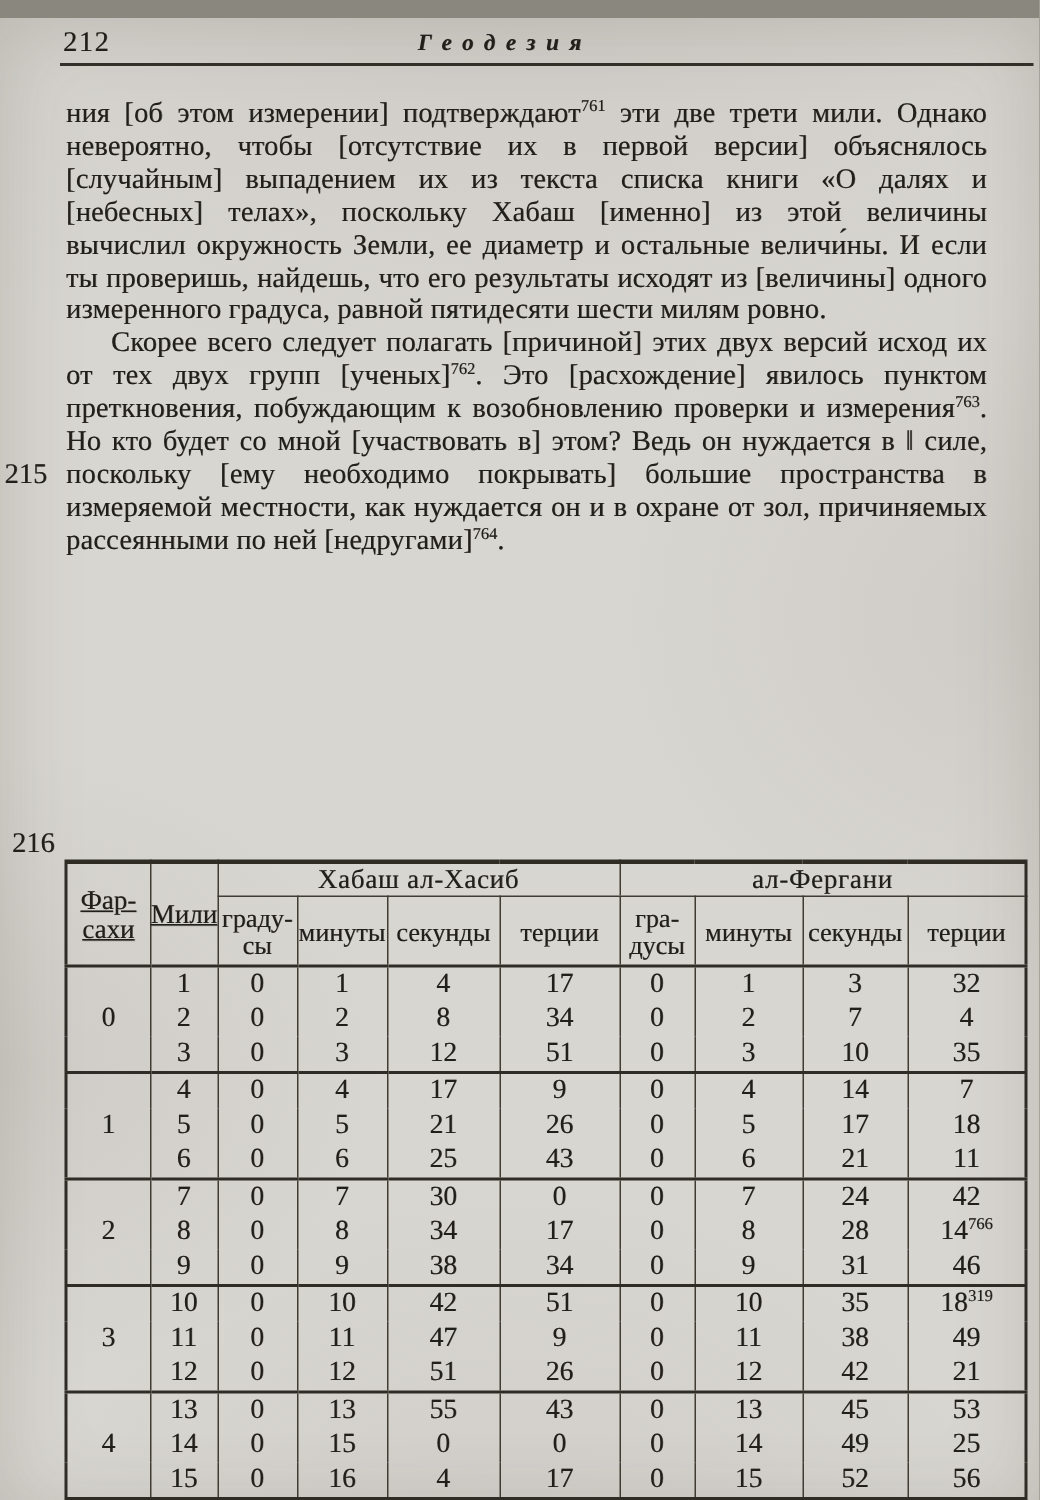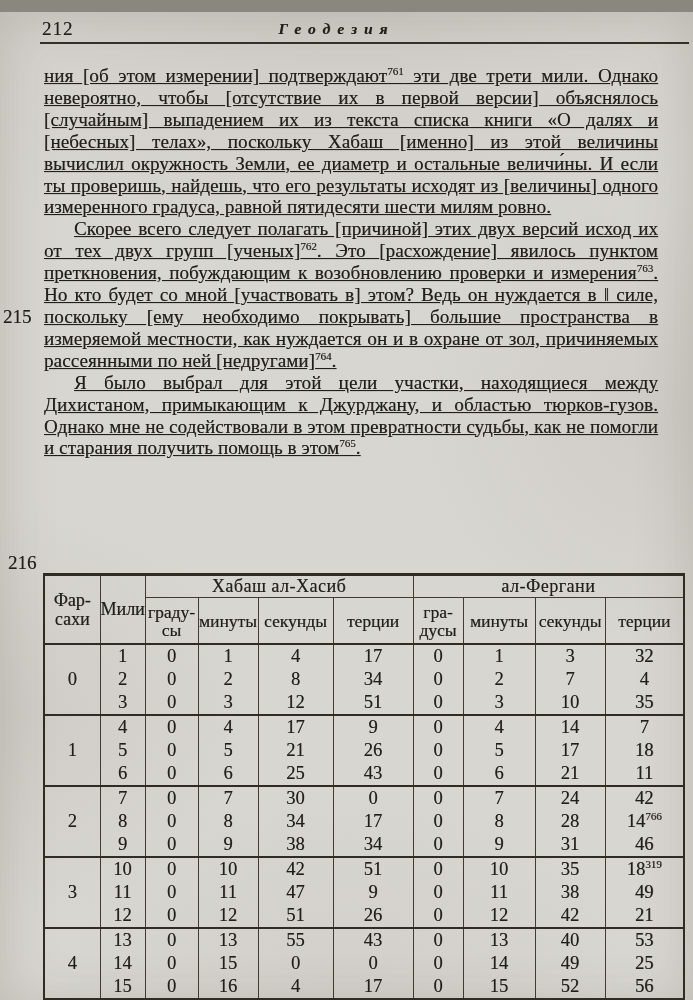--- a/index.html
+++ b/index.html
@@ -26,21 +26,21 @@
     text-align: center; font-style: italic; font-weight: 700;
     font-size: 15.5px; letter-spacing: 7px; text-indent: 30px;
   }
   .rule { position: absolute; left: 40px; right: 4px; top: 30px; border-top: 2px solid #33302a; }
 
   .text-block {
     position: absolute; left: 44px; width: 614px; top: 53px;
     font-size: 19px; line-height: 21.9px;
     text-align: justify; letter-spacing: 0.1px;
   }
-  .para { margin: 0; text-decoration: underline; }
+  .para { margin: 0; }
   .para.indent { text-indent: 30px; }
   sup {
     font-size: 11px; line-height: 0; letter-spacing: 0;
     vertical-align: baseline; position: relative; top: -7px; text-align: right;
   }
 
   .margin-num { position: absolute; font-size: 19px; }
   .m215 { left: 3px;  top: 294px; }
   .m216 { left: 8px;  top: 540px; }
 
@@ -54,42 +54,41 @@
     border-collapse: collapse; table-layout: fixed;
     text-align: center; font-size: 18px;
     border: 2px solid #2f2c26; border-top-width: 3px; border-bottom-width: 3px;
   }
   .mtable th, .mtable td {
     border-left: 1px solid #403c34;
     padding: 0; vertical-align: middle; font-weight: 400;
   }
   .mtable th.corner {
     border-bottom: 2px solid #2f2c26;
-    white-space: pre-line; line-height: 19px; font-size: 18px;
+    white-space: pre-line; line-height: 19px; font-size: 18px; text-decoration: underline;
   }
   .mtable th.gname { height: 20px; border-bottom: 1px solid #403c34; letter-spacing: 0.5px; }
   .mtable th.sub {
     height: 45px; border-bottom: 2px solid #2f2c26;
     white-space: pre-line; line-height: 18px; font-size: 17.5px;
   }
   .mtable tbody td { height: 23px; font-size: 18.5px; }
   .mtable tr.gstart td { border-top: 2px solid #2f2c26; }
 </style>
 </head>
 <body>
 
 <div class="page">
   <div class="pagenum">212</div>
   <div class="runtitle">Геодезия</div>
   <div class="rule"></div>
 
   <div class="text-block">
       <p class="para">ния [об этом измерении] подтверждают<sup>761</sup> эти две трети мили. Однако невероятно, чтобы [отсутствие их в первой версии] объяснялось [случайным] выпадением их из текста списка книги «О далях и [небесных] телах», поскольку Хабаш [именно] из этой величины вычислил окружность Земли, ее диаметр и остальные величи́ны. И если ты проверишь, найдешь, что его результаты исходят из [величины] одного измеренного градуса, равной пятидесяти шести милям ровно.</p>
       <p class="para indent">Скорее всего следует полагать [причиной] этих двух версий исход их от тех двух групп [ученых]<sup>762</sup>. Это [расхождение] явилось пунктом преткновения, побуждающим к возобновлению проверки и измерения<sup>763</sup>. Но кто будет со мной [участвовать в] этом? Ведь он нуждается в ‖ силе, поскольку [ему необходимо покрывать] большие пространства в измеряемой местности, как нуждается он и в охране от зол, причиняемых рассеянными по ней [недругами]<sup>764</sup>.</p>
-      <p class="para indent">Я было выбрал для этой цели участки, находящиеся между Дихистаном, примыкающим к Джурджану, и областью тюрков-гузов. Однако мне не содействовали в этом превратности судьбы, как не помогли и старания получить помощь в этом<sup>765</sup>.</p>
     </div>
 
   <div class="margin-num m215">215</div>
   <div class="margin-num m216">216</div>
 
 
   <table class="mtable">
     <colgroup>
       <col style="width:56px">
         <col style="width:45px">
@@ -262,21 +261,21 @@
         </tr>
         <tr class="gstart">
           <td rowspan="3">4</td>
           <td>13</td>
           <td>0</td>
           <td>13</td>
           <td>55</td>
           <td>43</td>
           <td>0</td>
           <td>13</td>
-          <td>40</td>
+          <td>45</td>
           <td>53</td>
         </tr>
         <tr>
           <td>14</td>
           <td>0</td>
           <td>15</td>
           <td>0</td>
           <td>0</td>
           <td>0</td>
           <td>14</td>

